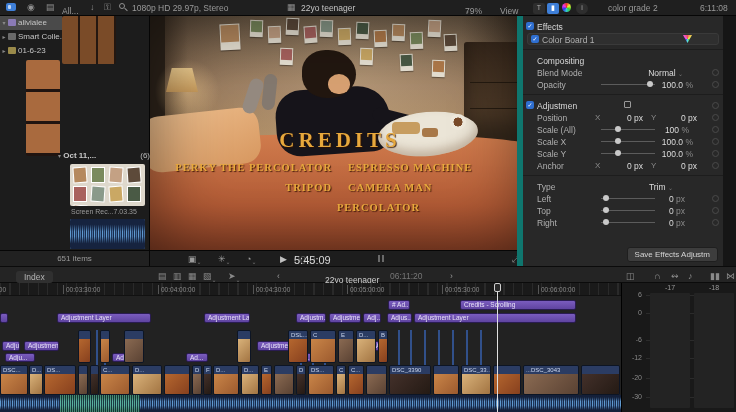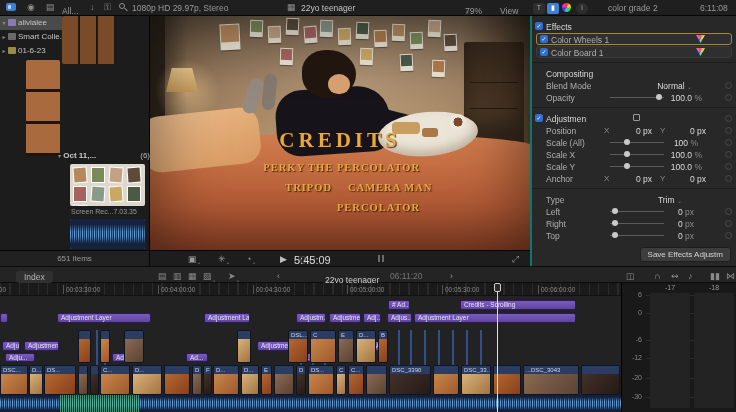--- a/index.html
+++ b/index.html
@@ -83,22 +83,22 @@
   .crow .r{width:160px;text-align:left;}
 
   
   .vbar{position:absolute;left:150px;top:250px;width:380px;height:16px;background:#1d1d1d;
         border-top:1px solid #060606;font-size:9px;color:#9a9a9a;}
   .vbar span{position:absolute;top:3px;line-height:10px;}
   .tc-dim{color:#5c5c5c;}  .tc{color:#d8d8d8;font-size:11px;top:1px!important;}
   .pbars i{display:inline-block;width:2px;height:7px;background:#6a6a6a;margin-right:2px;}
 
   
-  .inspector{position:absolute;left:530px;top:16px;width:206px;height:250px;background:#282828;
-             border-left:2px solid #0f766e;font-size:8.5px;overflow:hidden;}
+  .inspector{position:absolute;left:517px;top:16px;width:206px;height:250px;background:#282828;
+             border-left:6px solid #0f766e;font-size:8.5px;overflow:hidden;}
   .irow{position:relative;height:12px;}
   .lab{position:absolute;left:14px;top:2px;color:#b0b0b0;white-space:nowrap;}
   .lab.strong{color:#d8d8d8;}
   .cb{position:absolute;left:3px;top:2px;width:8px;height:8px;background:#2f6fd0;border-radius:2px;
       color:#fff;font-size:6px;line-height:8px;text-align:center;}
   .effitem{position:relative;height:12px;margin:1px 4px;border-radius:3px;background:#2f2f2f;border:1px solid #3a3a3a;}
   .effitem.sel{border:1px solid #a8852e;}
   .effitem .cb{left:3px;top:1px;}
   .effitem .lab{top:1px;}
   .tri{position:absolute;right:26px;top:1px;width:9px;height:8px;
@@ -305,20 +305,21 @@
     <div class="arm"></div>
     <div class="tray"></div>
     <div class="cup"></div>
       <div class="food"></div>
       <div class="food2"></div>
     <div class="vig"></div>
     <div class="credits">
       <div class="ttl">CREDITS</div>
       <div class="crow">
           <span class="l">PERKY THE PERCOLATOR</span>
+          <span class="r">ESPRESSO MACHINE</span>
         </div>
       <div class="crow">
           <span class="l">TRIPOD</span>
           <span class="r">CAMERA MAN</span>
         </div>
       <div class="crow">
           <span class="l">PERCOLATOR</span>
         </div>
     </div>
   </div>
@@ -335,25 +336,20 @@
     <span class="pbars" style="left:228px"><i></i><i></i></span>
     <span style="left:362px">⤢</span>
   </div>
 
   <div class="inspector">
     <div style="height:4px"></div>
     <div class="irow">
       <span class="cb">✓</span>
       <span class="lab strong">Effects</span>
     </div>
-    <div class="effitem sel">
-      <span class="cb">✓</span>
-      <span class="lab">Color Wheels 1</span>
-      <span class="tri"></span>
-    </div>
     <div class="effitem">
       <span class="cb">✓</span>
       <span class="lab">Color Board 1</span>
       <span class="tri"></span>
     </div>
     <div class="divider"></div>
     <div class="irow">
         <span class="lab strong">Compositing</span>
       </div>
     <div class="irow">
@@ -423,29 +419,29 @@
     </div>
     <div class="irow">
       <span class="lab">Left</span>
       <span class="slider">
           <span class="thumbd" style="left:2px"></span>
         </span>
       <span class="vnum" style="left:136px;width:26px"><span>0</span> <span class="sfx">px</span></span>
       <span class="reset"></span>
     </div>
     <div class="irow">
-      <span class="lab">Right</span>
+      <span class="lab">Top</span>
       <span class="slider">
           <span class="thumbd" style="left:2px"></span>
         </span>
       <span class="vnum" style="left:136px;width:26px"><span>0</span> <span class="sfx">px</span></span>
       <span class="reset"></span>
     </div>
     <div class="irow">
-      <span class="lab">Top</span>
+      <span class="lab">Right</span>
       <span class="slider">
           <span class="thumbd" style="left:2px"></span>
         </span>
       <span class="vnum" style="left:136px;width:26px"><span>0</span> <span class="sfx">px</span></span>
       <span class="reset"></span>
     </div>
     <button class="savebtn">Save Effects Adjustm</button>
   </div>
 
   <div class="tlbar">

